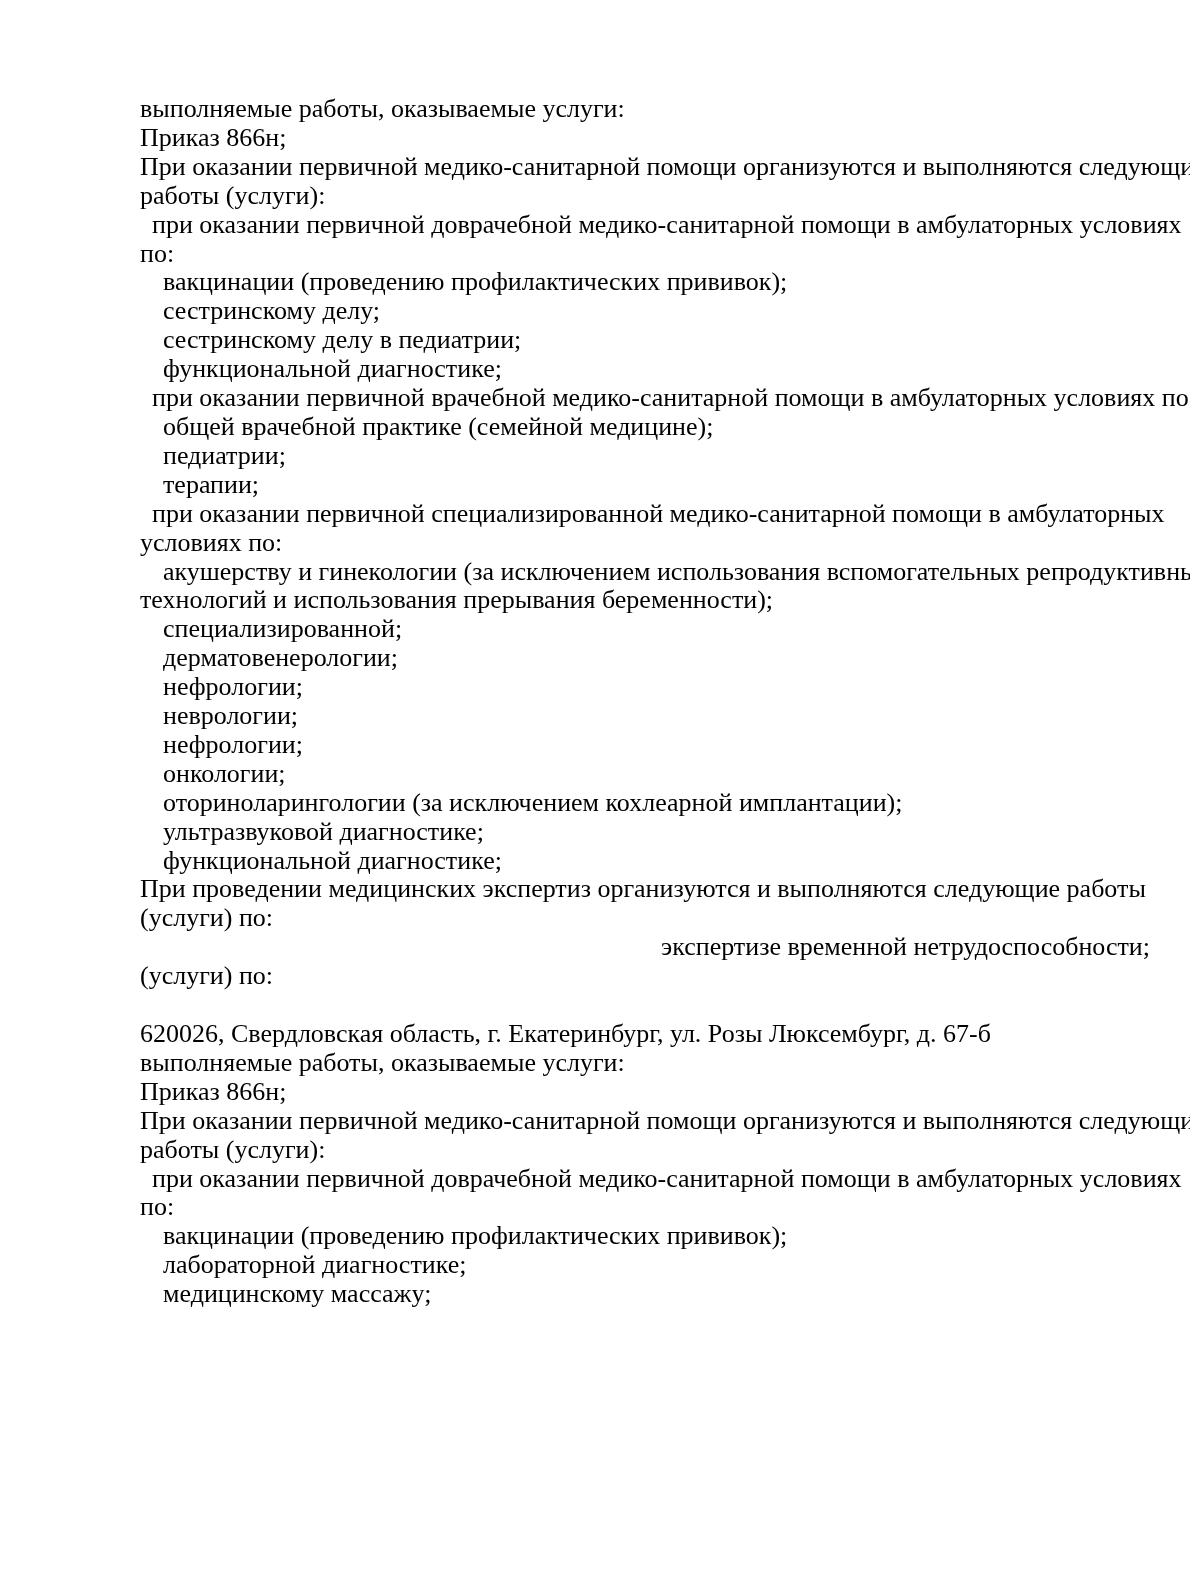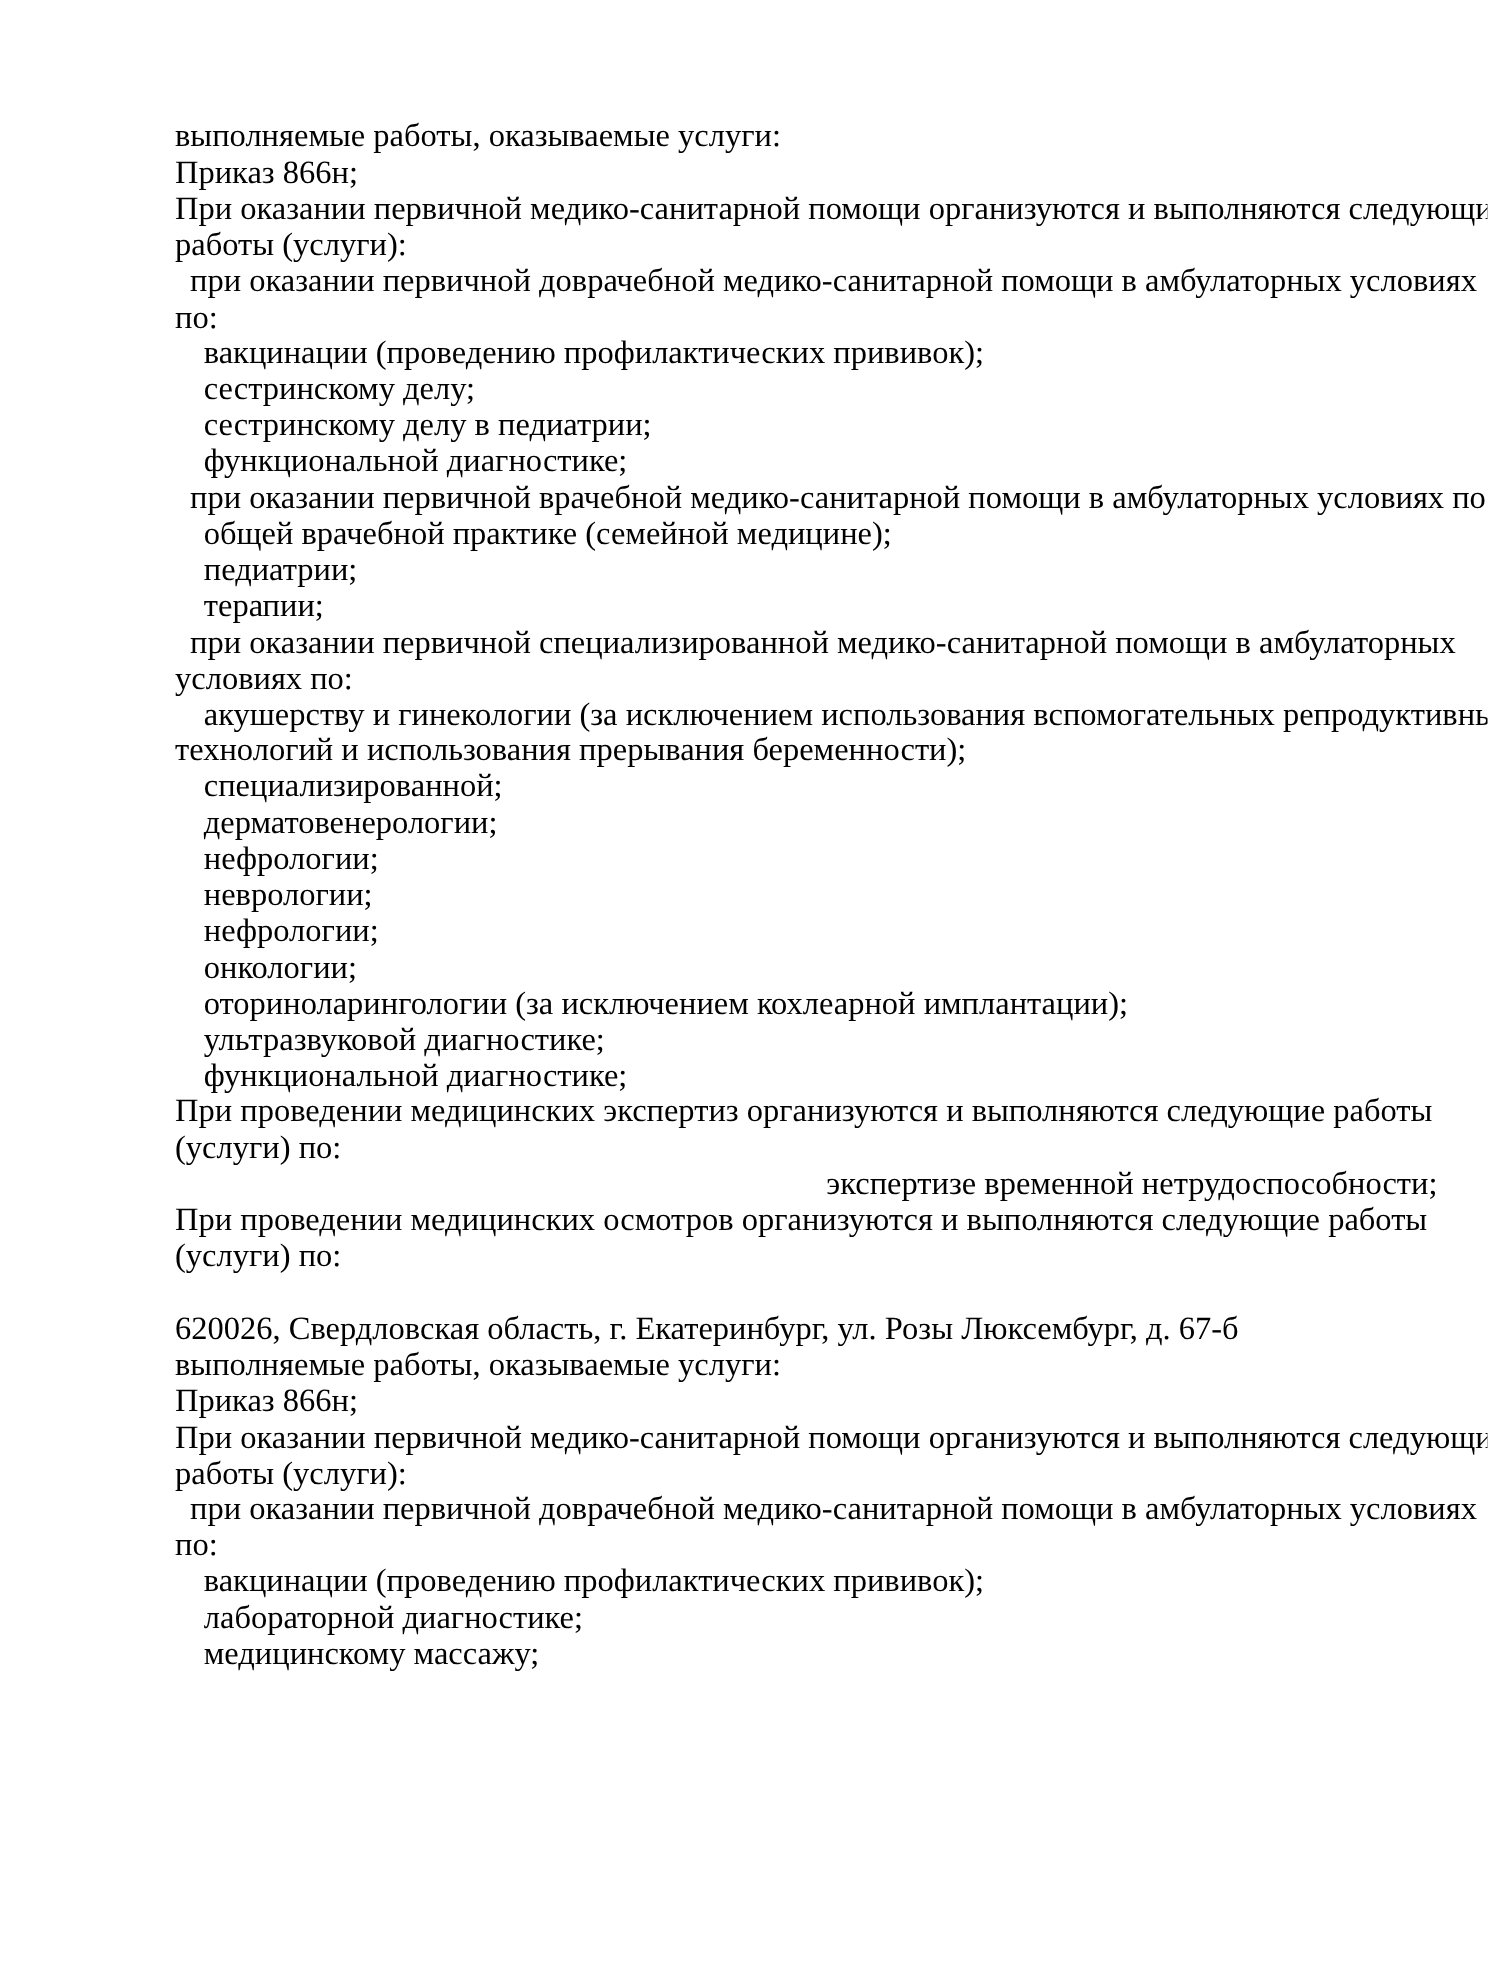--- a/index.html
+++ b/index.html
@@ -63,21 +63,20 @@
         <div class="line indent-2">нефрологии;</div>
         <div class="line indent-2">неврологии;</div>
         <div class="line indent-2">нефрологии;</div>
         <div class="line indent-2">онкологии;</div>
         <div class="line indent-2">оториноларингологии (за исключением кохлеарной имплантации);</div>
         <div class="line indent-2">ультразвуковой диагностике;</div>
         <div class="line indent-2">функциональной диагностике;</div>
         <div class="line indent-0">При проведении медицинских экспертиз организуются и выполняются следующие работы</div>
         <div class="line indent-0">(услуги) по:</div>
         <div class="line indent-1">экспертизе временной нетрудоспособности;</div>
-        <div class="line indent-0">При проведении медицинских осмотров организуются и выполняются следующие работы</div>
         <div class="line indent-0">(услуги) по:</div>
       </div>
       <div class="section">
         <div class="line indent-0">620026, Свердловская область, г. Екатеринбург, ул. Розы Люксембург, д. 67-б</div>
         <div class="line indent-0">выполняемые работы, оказываемые услуги:</div>
         <div class="line indent-0">Приказ 866н;</div>
         <div class="line indent-0">При оказании первичной медико-санитарной помощи организуются и выполняются следующие</div>
         <div class="line indent-0">работы (услуги):</div>
         <div class="line indent-1">при оказании первичной доврачебной медико-санитарной помощи в амбулаторных условиях</div>
         <div class="line indent-0">по:</div>

